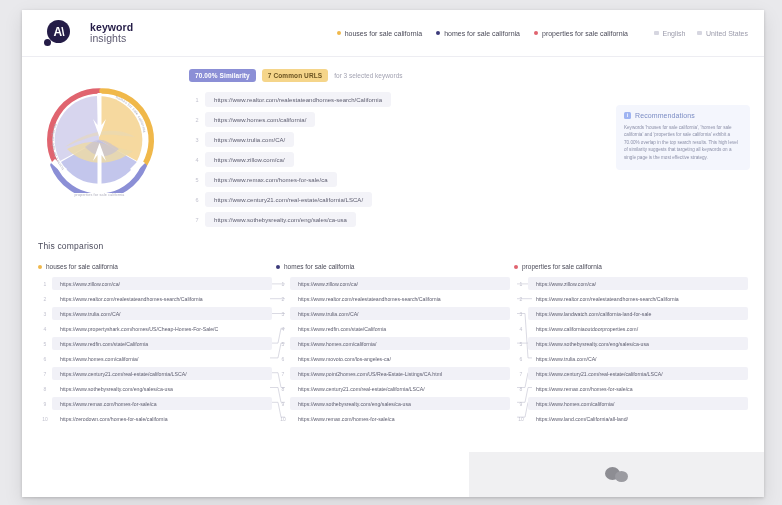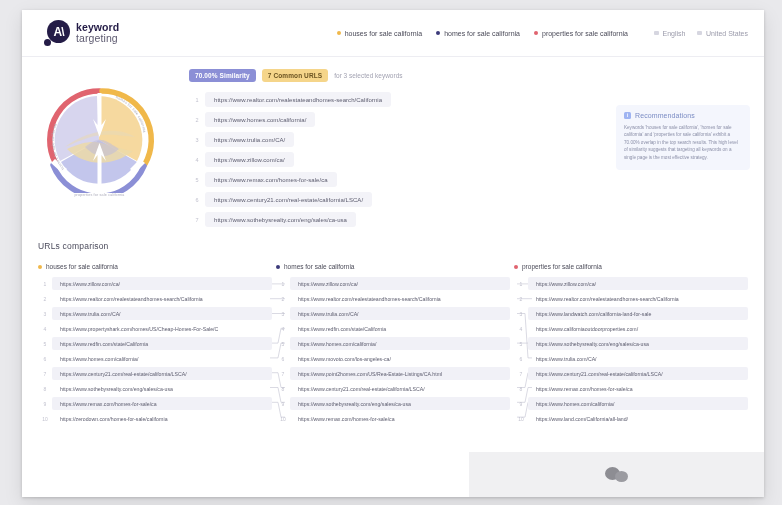--- a/index.html
+++ b/index.html
@@ -26,21 +26,21 @@
   .logo-mark{position:relative;width:26px;height:26px;}
   .logo-circle{
     position:absolute;left:3px;top:0;width:23px;height:23px;border-radius:50%;
     background:#241c47;color:#fff;font-size:12px;font-weight:700;
     display:flex;align-items:center;justify-content:center;letter-spacing:-1px;
   }
   .logo-dot{
     position:absolute;left:0;bottom:0;width:7px;height:7px;border-radius:50%;
     background:#241c47;
   }
-  .logo-text{margin-left:6px;line-height:1.05;}
+  .logo-text{margin-left:20px;line-height:1.05;}
   .logo-text .l1{font-size:10.5px;font-weight:700;color:#241c47;letter-spacing:.1px;}
   .logo-text .l2{font-size:10.5px;font-weight:400;color:#5d5a70;letter-spacing:.1px;}
 
   .header-right{
     position:absolute;right:16px;top:0;height:46px;
     display:flex;align-items:center;gap:14px;
   }
   .kw-chip{display:flex;align-items:center;gap:4px;font-size:7px;color:#4a4a58;white-space:nowrap;}
   .kw-dot{width:4px;height:4px;border-radius:50%;display:inline-block;}
   .locale-group{display:flex;align-items:center;gap:12px;margin-left:12px;}
@@ -132,21 +132,21 @@
 <div class="page">
 
   <div class="header">
     <div class="logo-wrap">
       <div class="logo-mark">
         <div class="logo-circle">A\</div>
         <div class="logo-dot"></div>
       </div>
       <div class="logo-text">
         <div class="l1">keyword</div>
-        <div class="l2">targeting</div>
+        <div class="l2">insights</div>
       </div>
     </div>
 
     <div class="header-right">
       <div class="kw-chip">
         <span class="kw-dot" id="hd0" style="background: rgb(240, 184, 74);"></span>
         <span>houses for sale california</span>
       </div>
       <div class="kw-chip">
         <span class="kw-dot" id="hd1" style="background: rgb(60, 58, 122);"></span>
@@ -254,21 +254,21 @@
     <div class="rec-card">
       <div class="rec-head">
         <span class="rec-icon">i</span>
         <span class="rec-title">Recommendations</span>
       </div>
       <div class="rec-body">Keywords 'houses for sale california', 'homes for sale california' and 'properties for sale california' exhibit a 70.00% overlap in the top search results. This high level of similarity suggests that targeting all keywords on a single page is the most effective strategy.</div>
     </div>
   </div>
 
   <div class="cmp">
-    <div class="cmp-title">URLs comparison</div>
+    <div class="cmp-title">This comparison</div>
 
     <div class="cmp-head">
       <div class="col">
         <span class="kw-dot" id="cd0" style="background: rgb(240, 184, 74);"></span>
         <span class="lbl">houses for sale california</span>
       </div>
       <div class="col">
         <span class="kw-dot" id="cd1" style="background: rgb(60, 58, 122);"></span>
         <span class="lbl">homes for sale california</span>
       </div>

